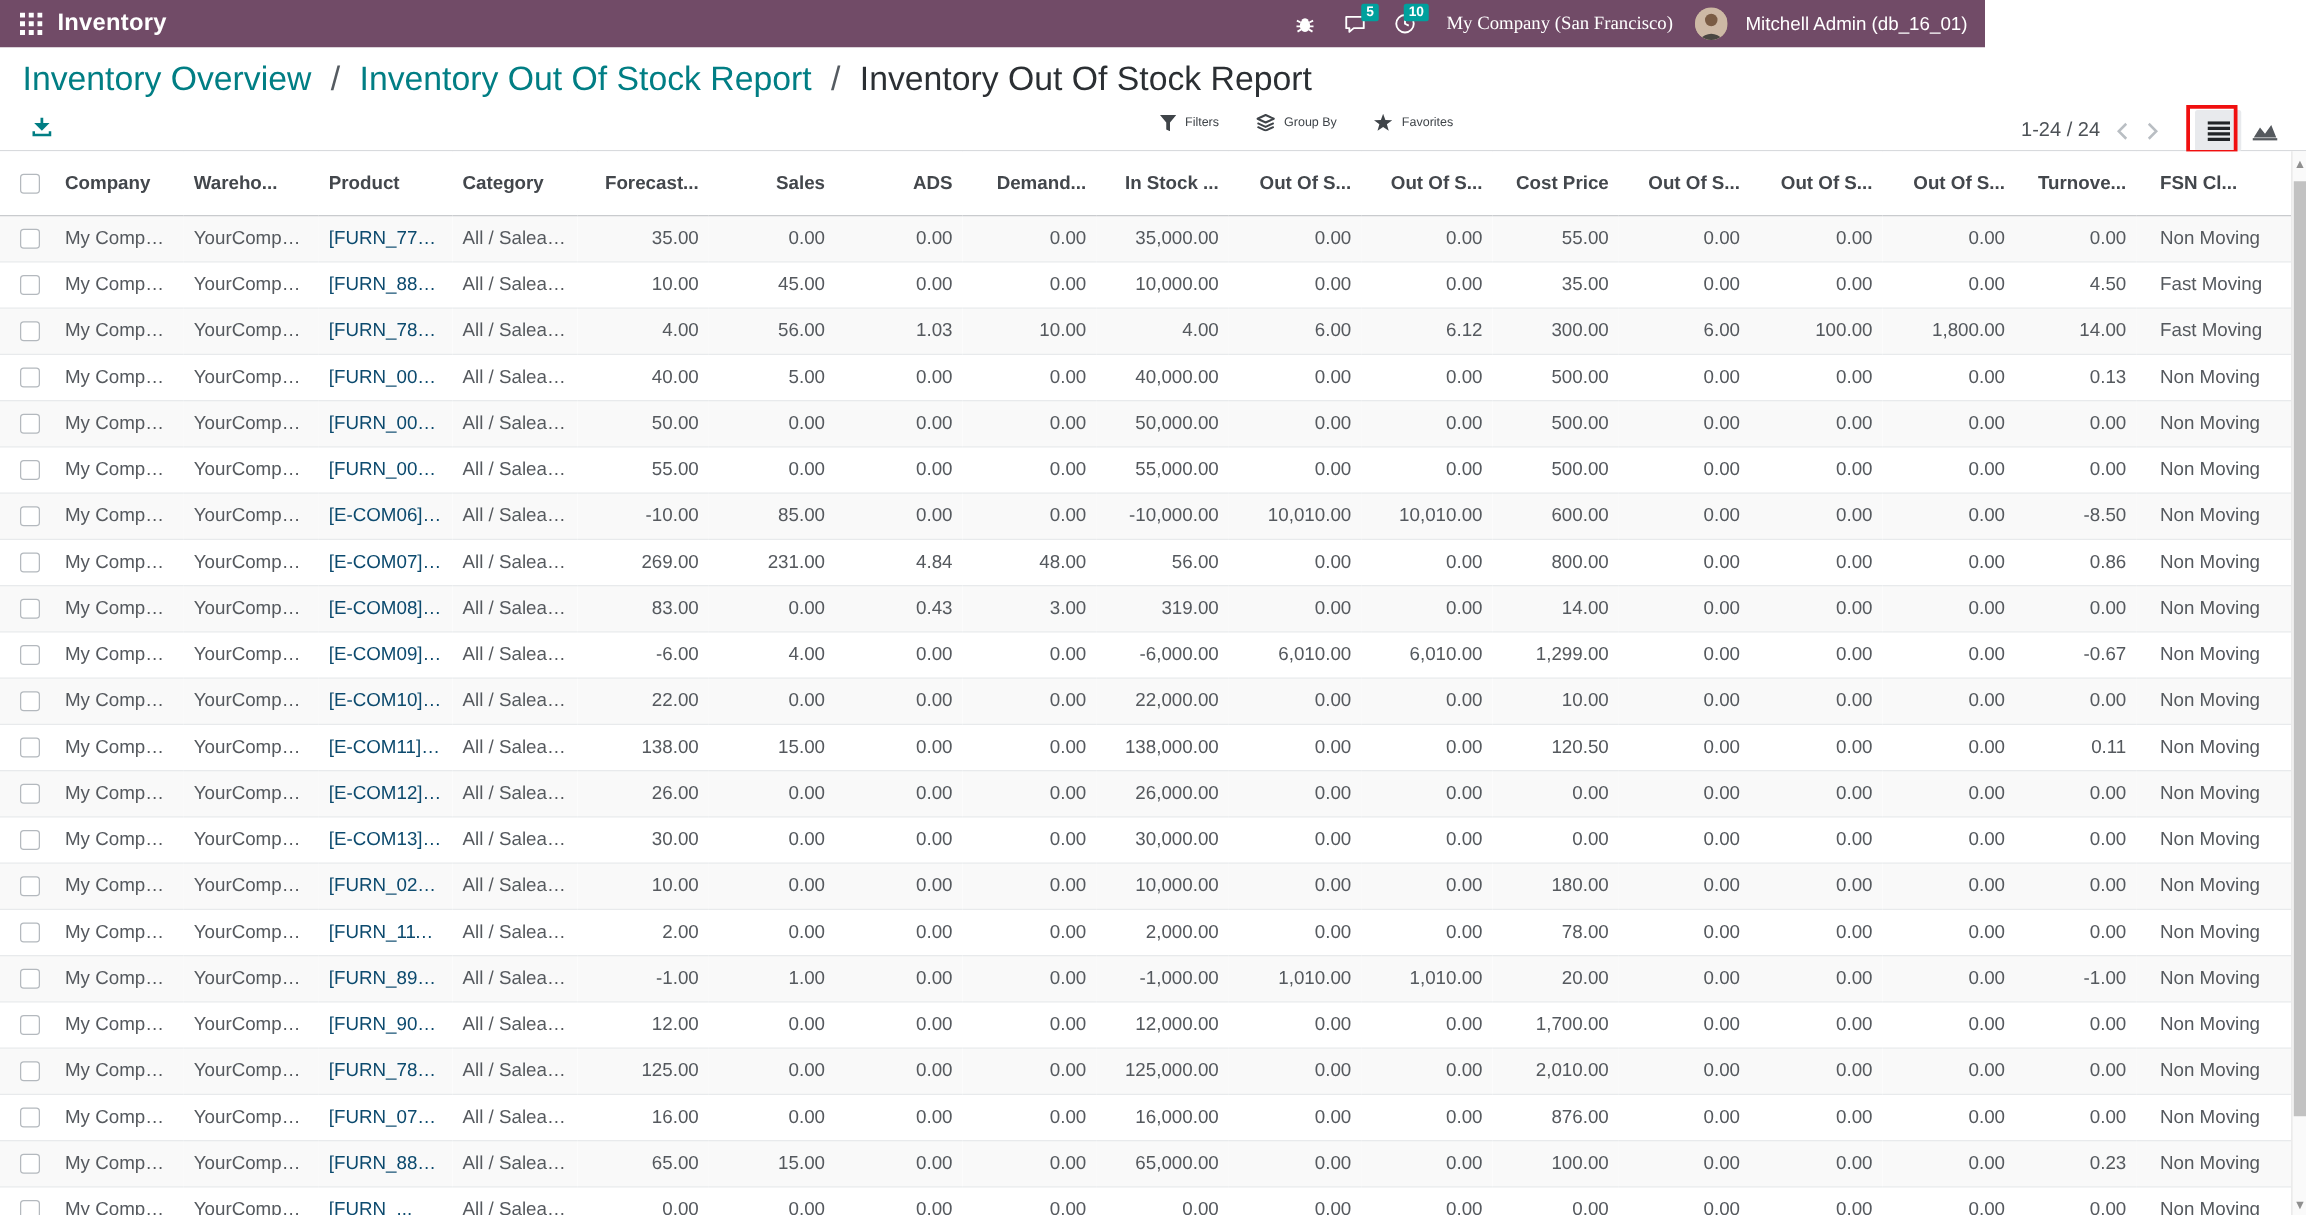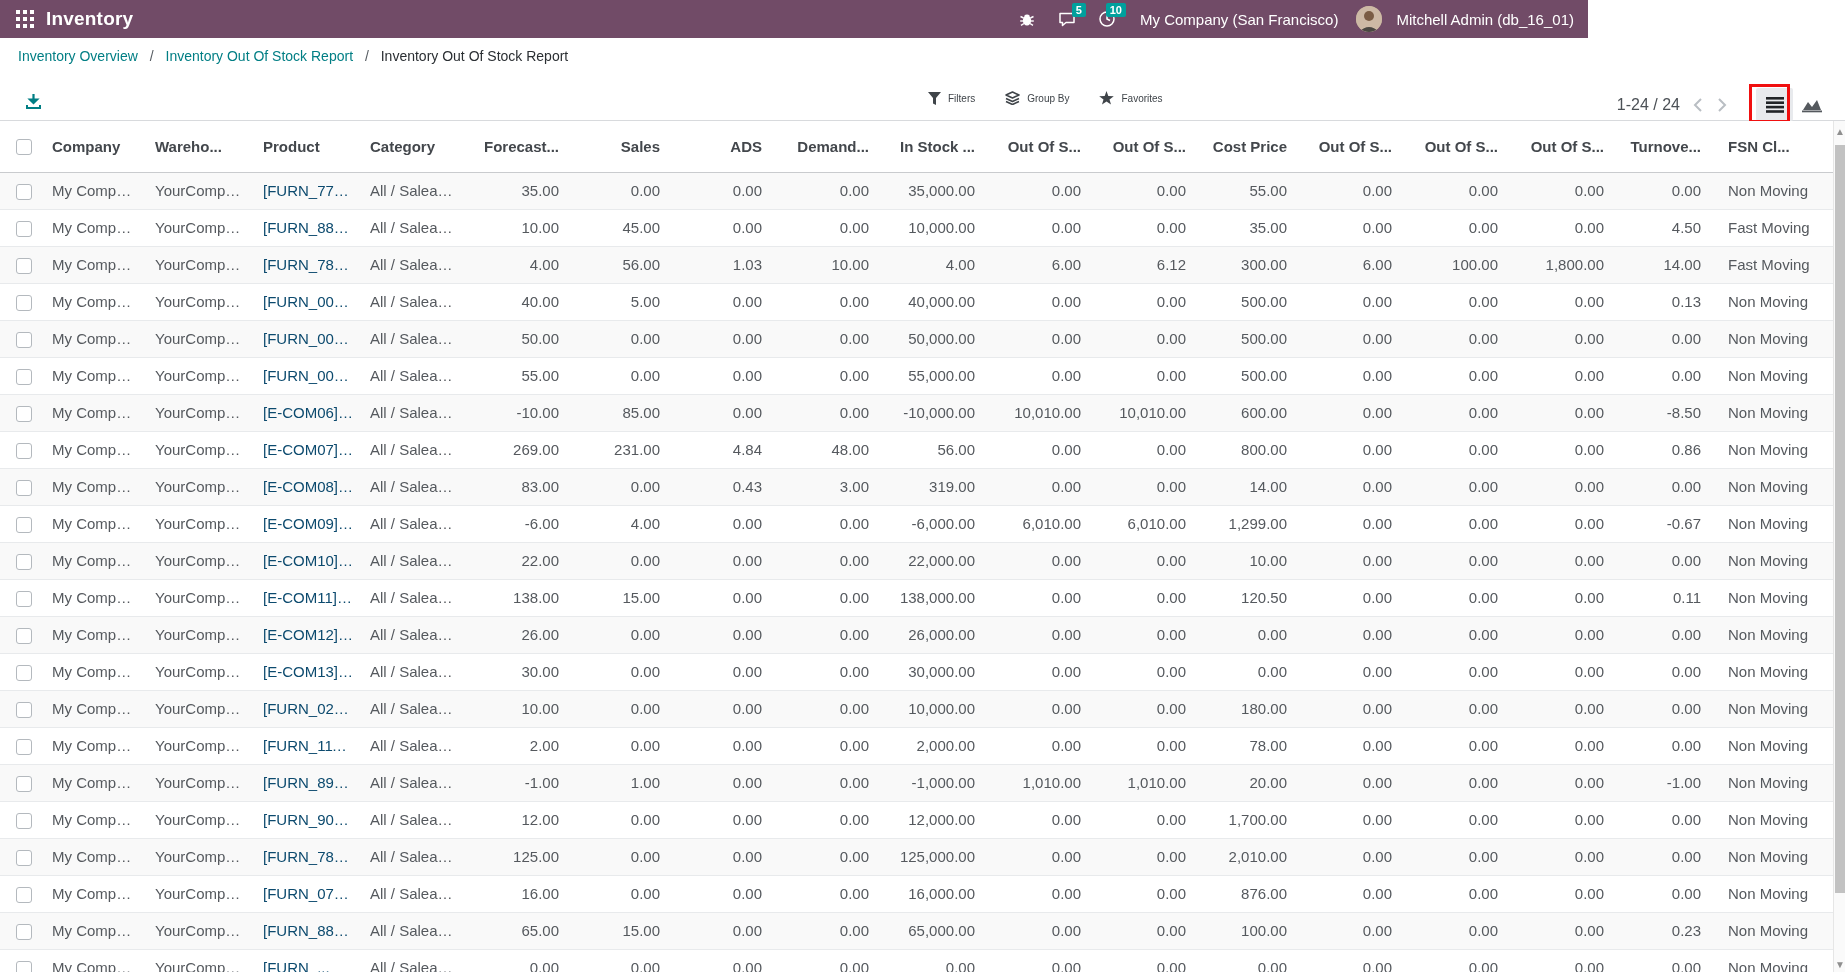--- a/index.html
+++ b/index.html
@@ -11,28 +11,28 @@
     background:#714B67; display:flex; align-items:center; color:#fff; }
   .nav-left { display:flex; align-items:center; gap:8px; padding-left:12px; }
   .apps-btn { width:26px; height:26px; display:flex; align-items:center; justify-content:center; cursor:pointer; }
   .app-name { font-size:19px; font-weight:bold; letter-spacing:.2px; margin-right:18px; }
   .nav-menu { display:flex; align-items:center; gap:4px; }
   .nav-menu .mi { font-size:15px; padding:9px 12px; color:rgba(255,255,255,.92); cursor:pointer; }
   .nav-right { margin-left:auto; display:flex; align-items:center; gap:6px; padding-right:14px; }
   .sys-icon { position:relative; width:34px; height:38px; display:flex; align-items:center; justify-content:center; cursor:pointer; }
   .badge { position:absolute; top:3px; right:-2px; background:#00A09D; color:#fff;
     font-size:11px; line-height:14px; padding:0 4px; border-radius:2px; font-weight:bold; }
-  .nav-company { font-size:15px; padding:0 12px 0 10px; white-space:nowrap; cursor:pointer; }
+  .nav-company { font-size:15px; padding:0 12px 0 10px; white-space:nowrap; cursor:pointer;font-family:Liberation Serif, serif; }
   .avatar { width:26px; height:26px; border-radius:50%; overflow:hidden; background:#b9a38e; flex:0 0 auto; }
   .nav-user { font-size:15px; padding-left:8px; white-space:nowrap; cursor:pointer; }
 
   
   .control-panel { position:absolute; top:38px; left:0; width:1845px; height:83px;
     background:#fff; border-bottom:1px solid #d8dadd; }
-  .breadcrumb { position:absolute; left:18px; top:10px; font-size:14px; white-space:nowrap; }
+  .breadcrumb { position:absolute; left:18px; top:10px; font-size:27px; white-space:nowrap; }
   .breadcrumb .lnk { color:#017E84; cursor:pointer; }
   .breadcrumb .sep { color:#555b61; margin:0 8px; }
   .breadcrumb .cur { color:#2b2f33; }
 
   .search-box { position:absolute; left:922px; top:2px; width:908px; height:45px;
     border-bottom:1px solid #cfd2d6; display:flex; align-items:center; cursor:text; }
   .caret { width:1px; height:20px; background:#333; margin-left:4px; }
   .search-ph { font-size:16px; color:#6f757b; margin-left:2px; flex:1; }
   .search-mag { margin-right:6px; }
 

